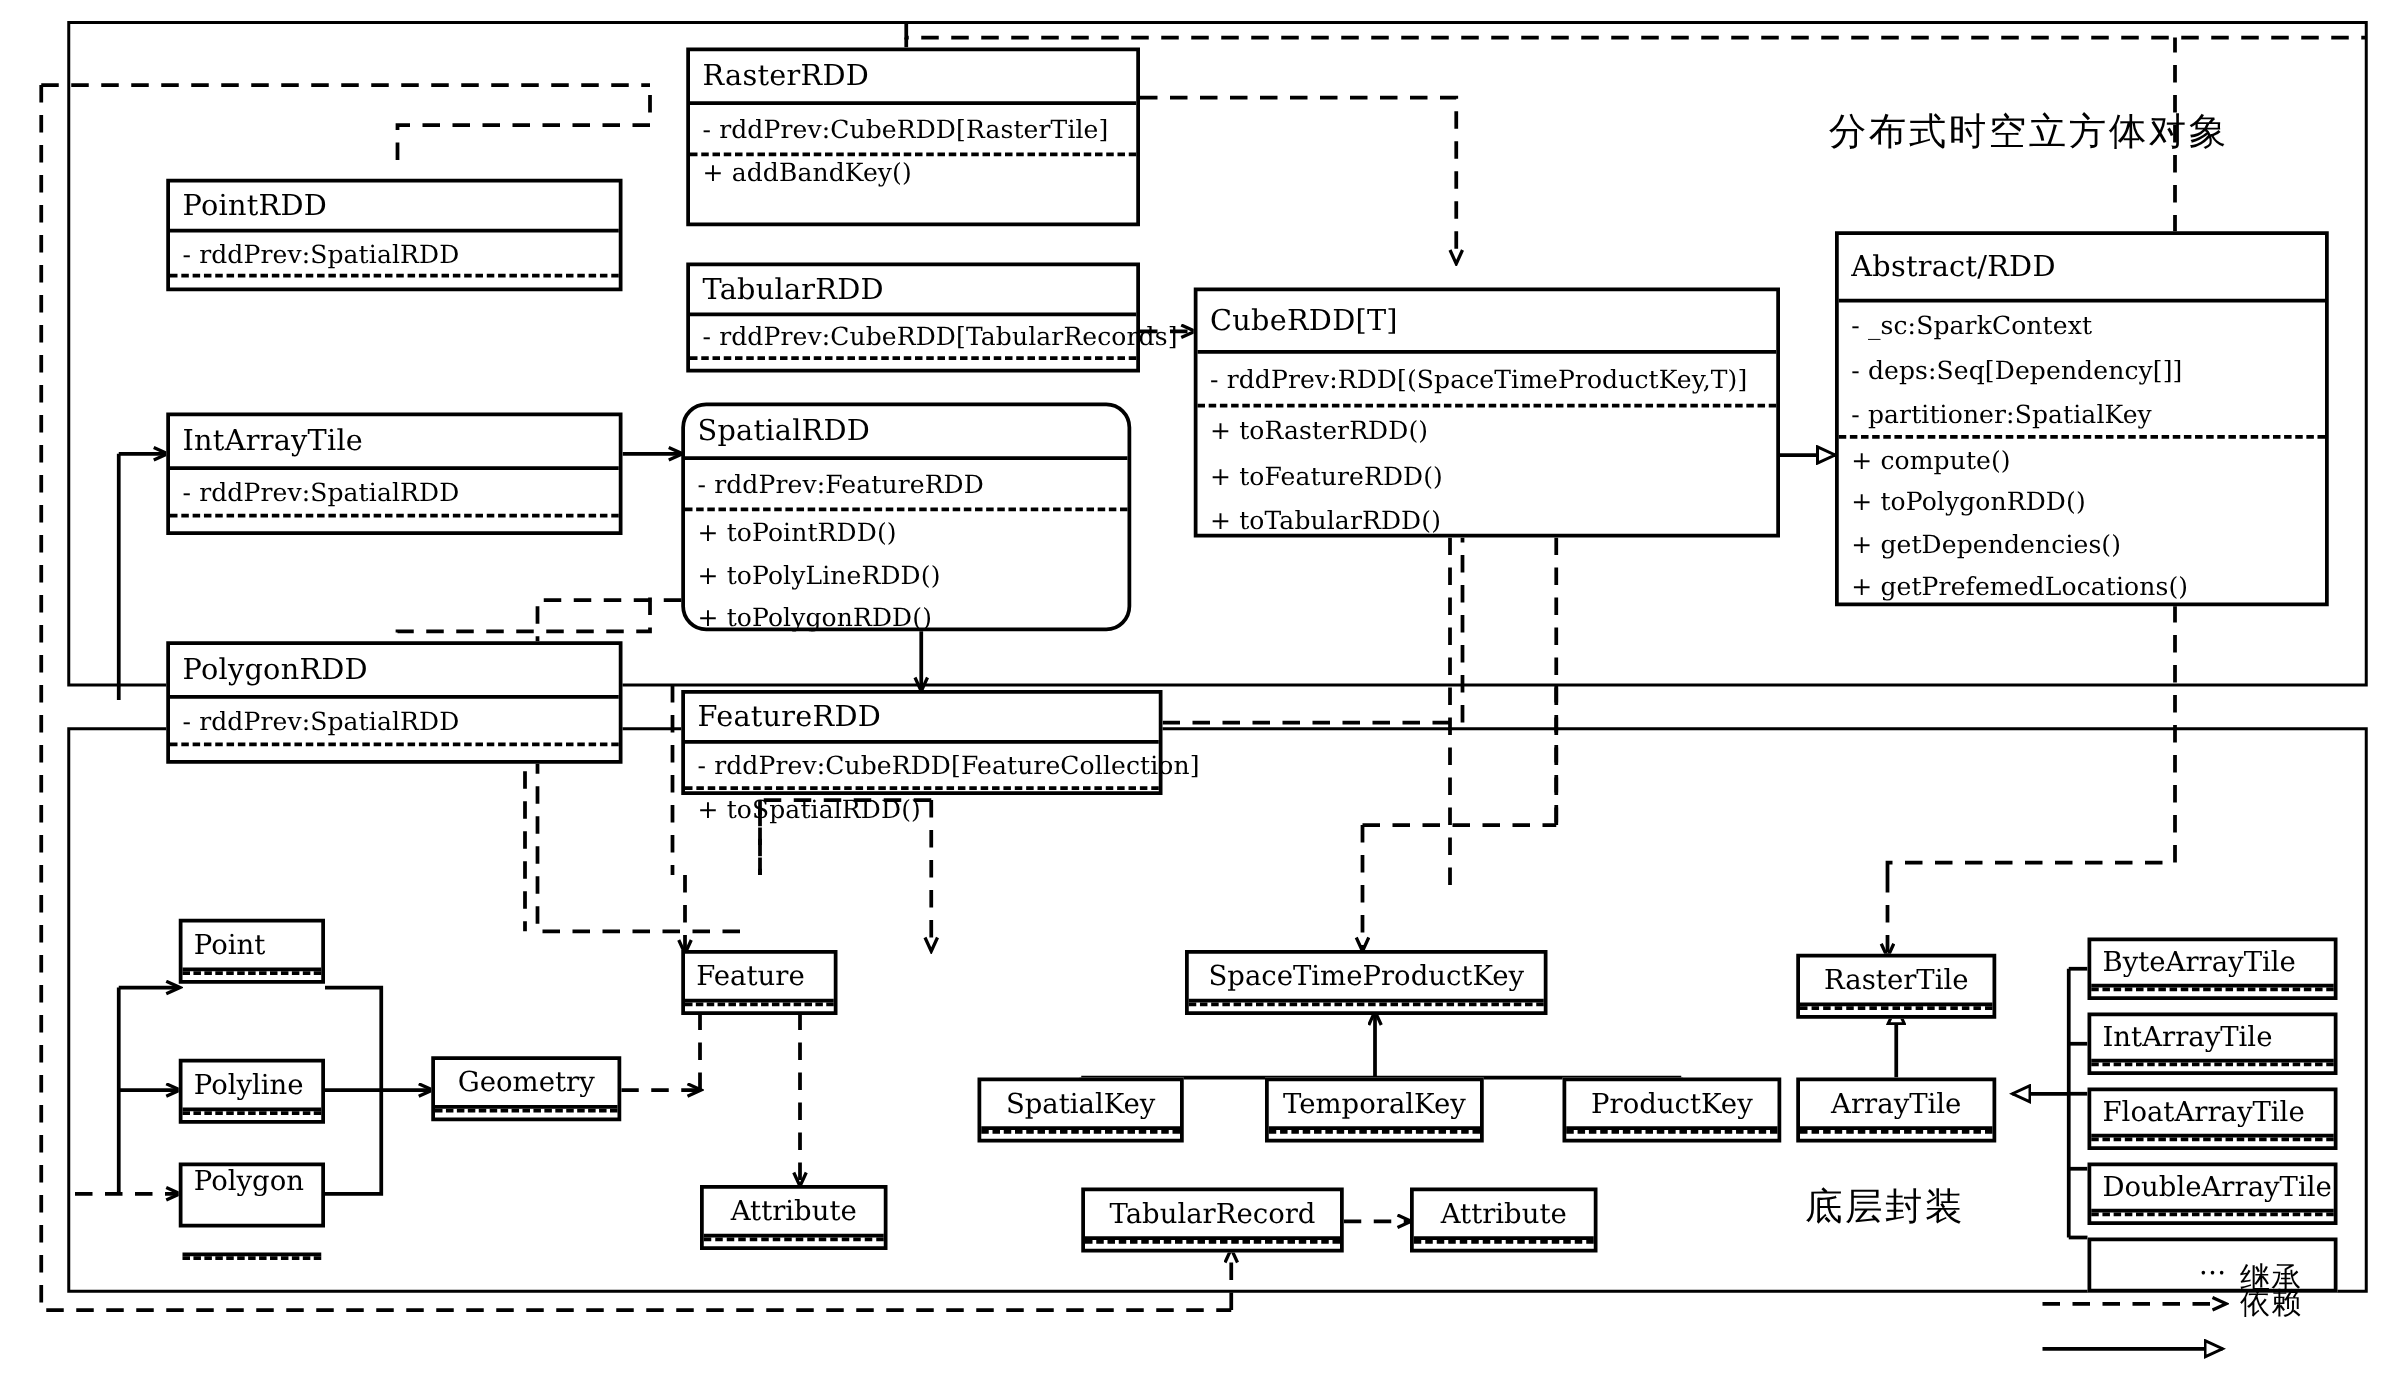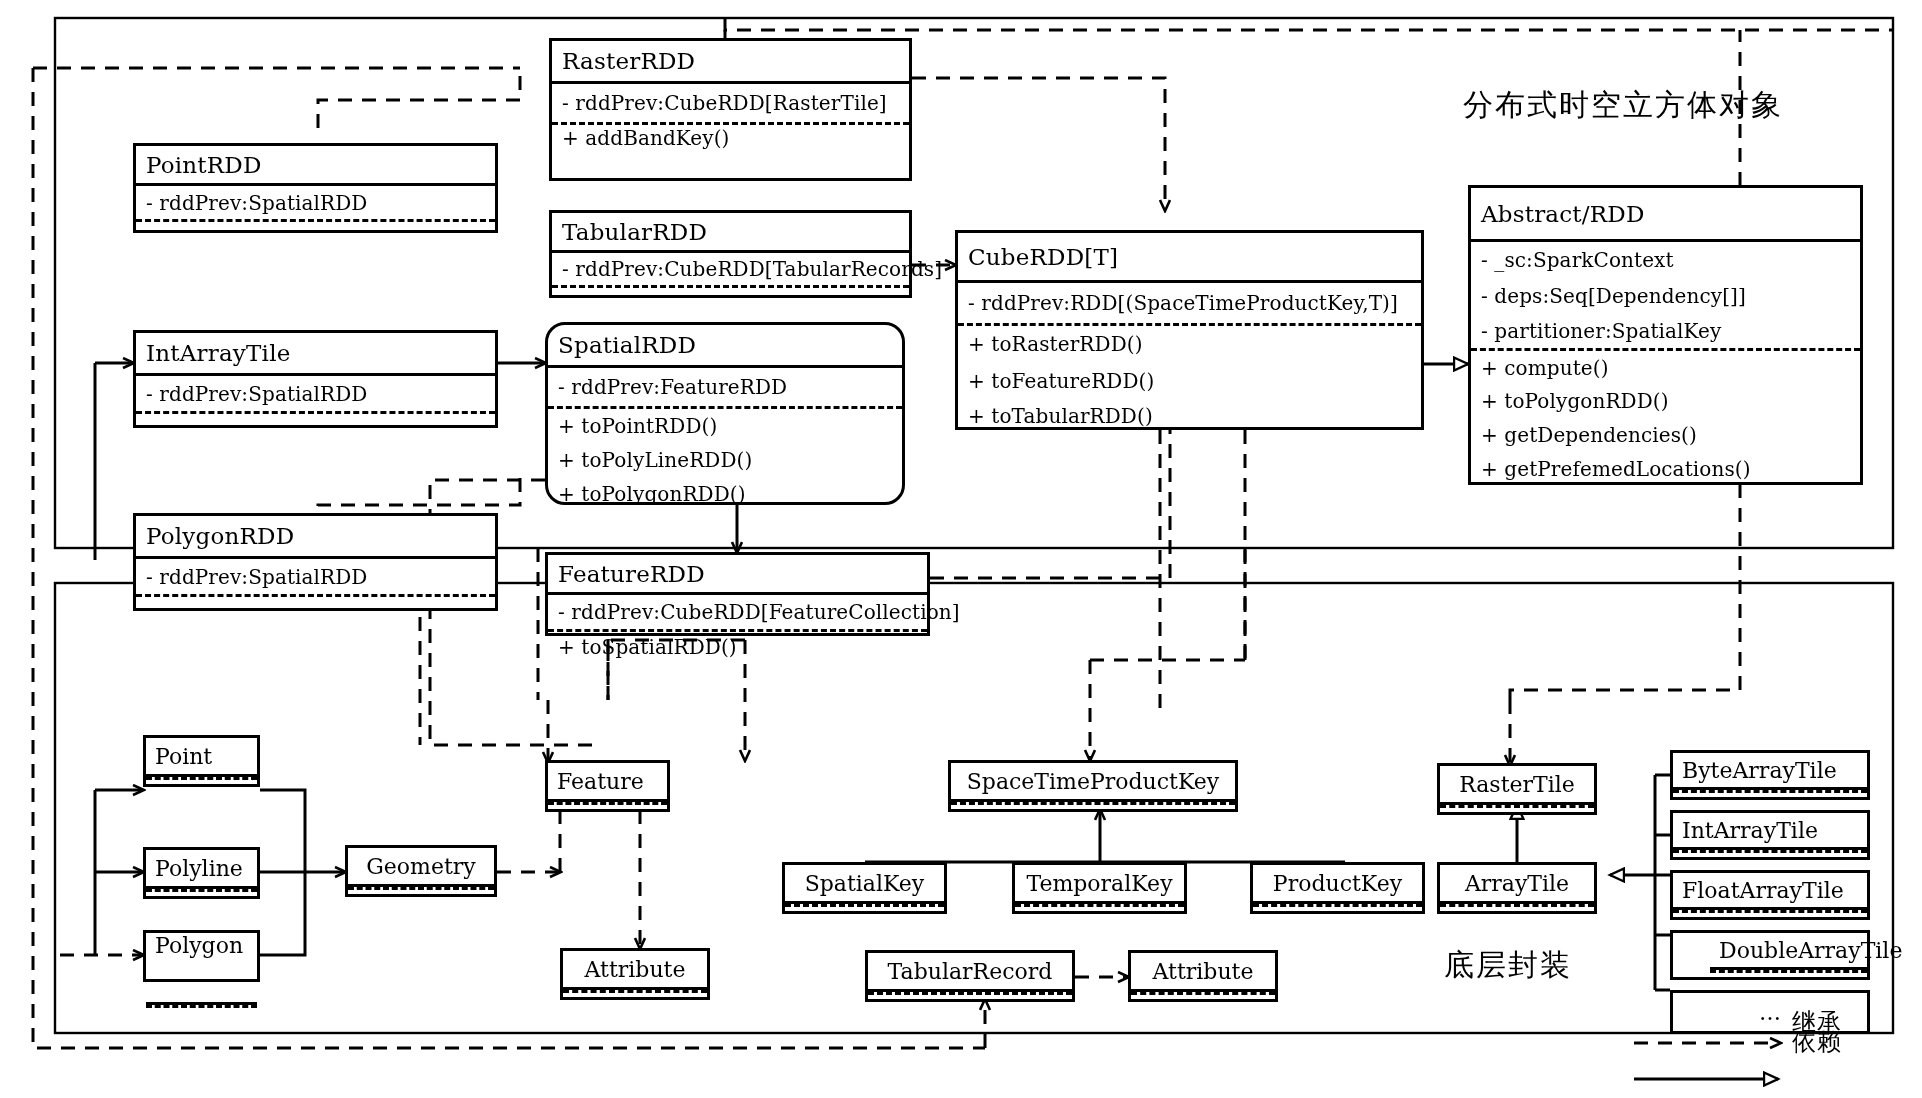--- a/index.html
+++ b/index.html
@@ -338,21 +338,21 @@
     <div class="barA"></div>
     <div class="barB"></div>
   </div>
 
   <div class="small" style="left:1670px;top:870px;width:200px;height:50px;">
     <div class="name">FloatArrayTile</div>
     <div class="barA"></div>
     <div class="barB"></div>
   </div>
 
-  <div class="small" style="left:1670px;top:930px;width:200px;height:50px;padding-left:37px;">
+  <div class="small" style="left:1670px;top:930px;width:200px;height:50px;">
     <div class="name">DoubleArrayTile</div>
     <div class="barA"></div>
     <div class="barB"></div>
   </div>
 
   <div class="small" style="left:1670px;top:990px;width:200px;height:44px;">
     <div class="name ctr">…</div>
   </div>
 
   <div class="legend-text" style="left:1792px;top:1026px;">依赖</div>

